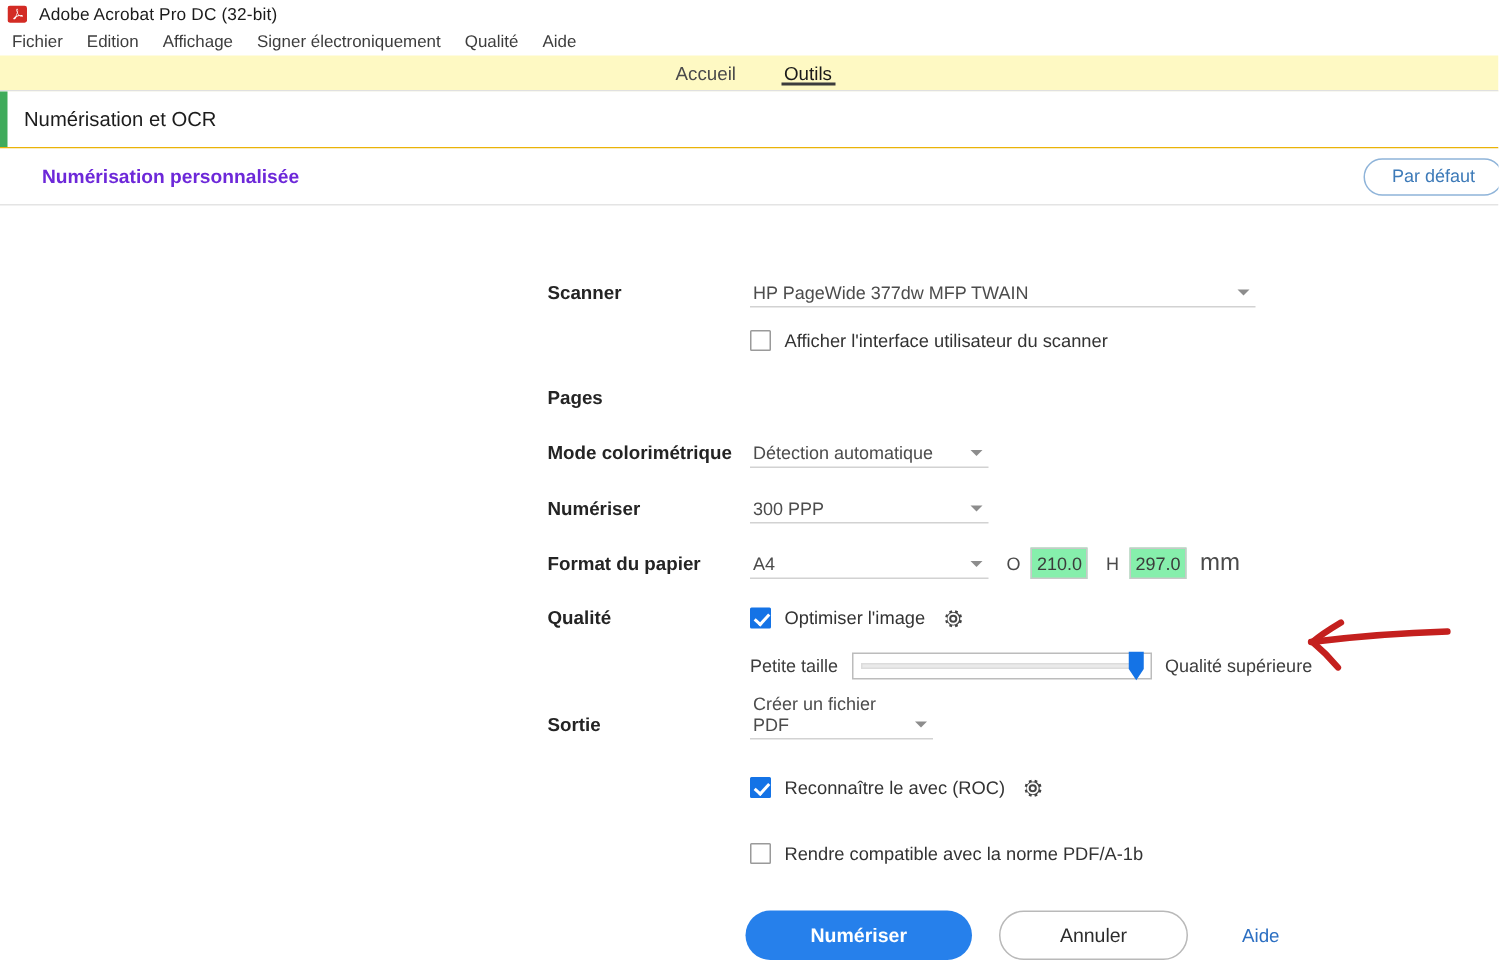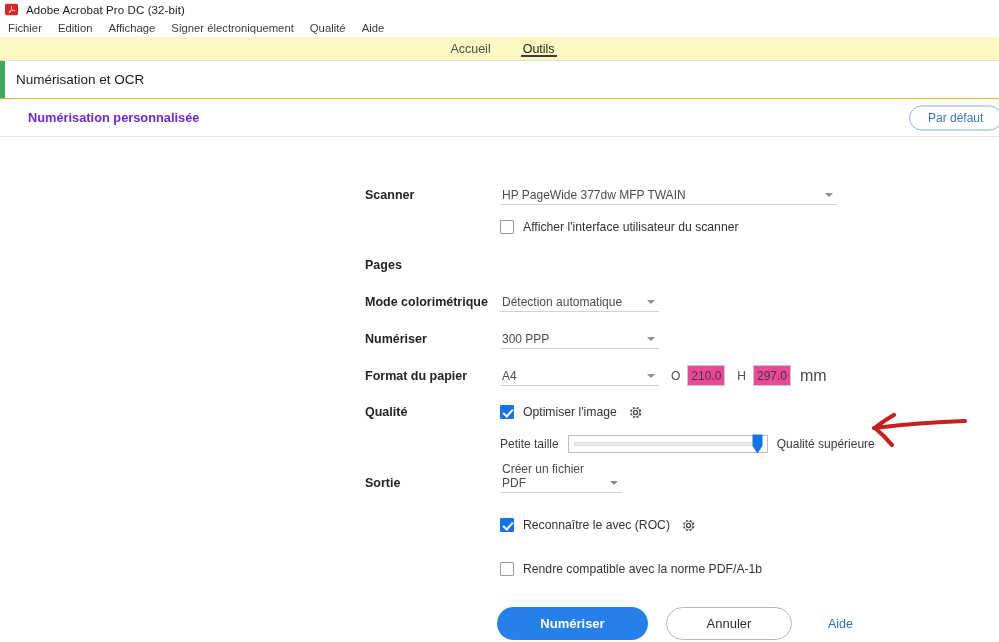--- a/index.html
+++ b/index.html
@@ -205,21 +205,21 @@
     font-size: 12.2px;
     color: #333;
     white-space: nowrap;
   }
 
   
   .dim-letter { font-size: 12px; color: #4a4a4a; margin: 0 7px 0 12px; }
   .dim-box {
     width: 38px; height: 21px;
     border: 1px solid #c8c8c8;
-    background: #ec4899;
+    background: #86efac;
     font-family: "Liberation Sans", sans-serif;
     font-size: 12px;
     color: #3b3b3b;
     text-align: center;
     line-height: 19px;
   }
   .dim-unit { font-size: 16px; color: #4a4a4a; margin-left: 9px; }
 
   
   .gear { width: 15px; height: 15px; margin-left: 11px; display:block; cursor:pointer; }

